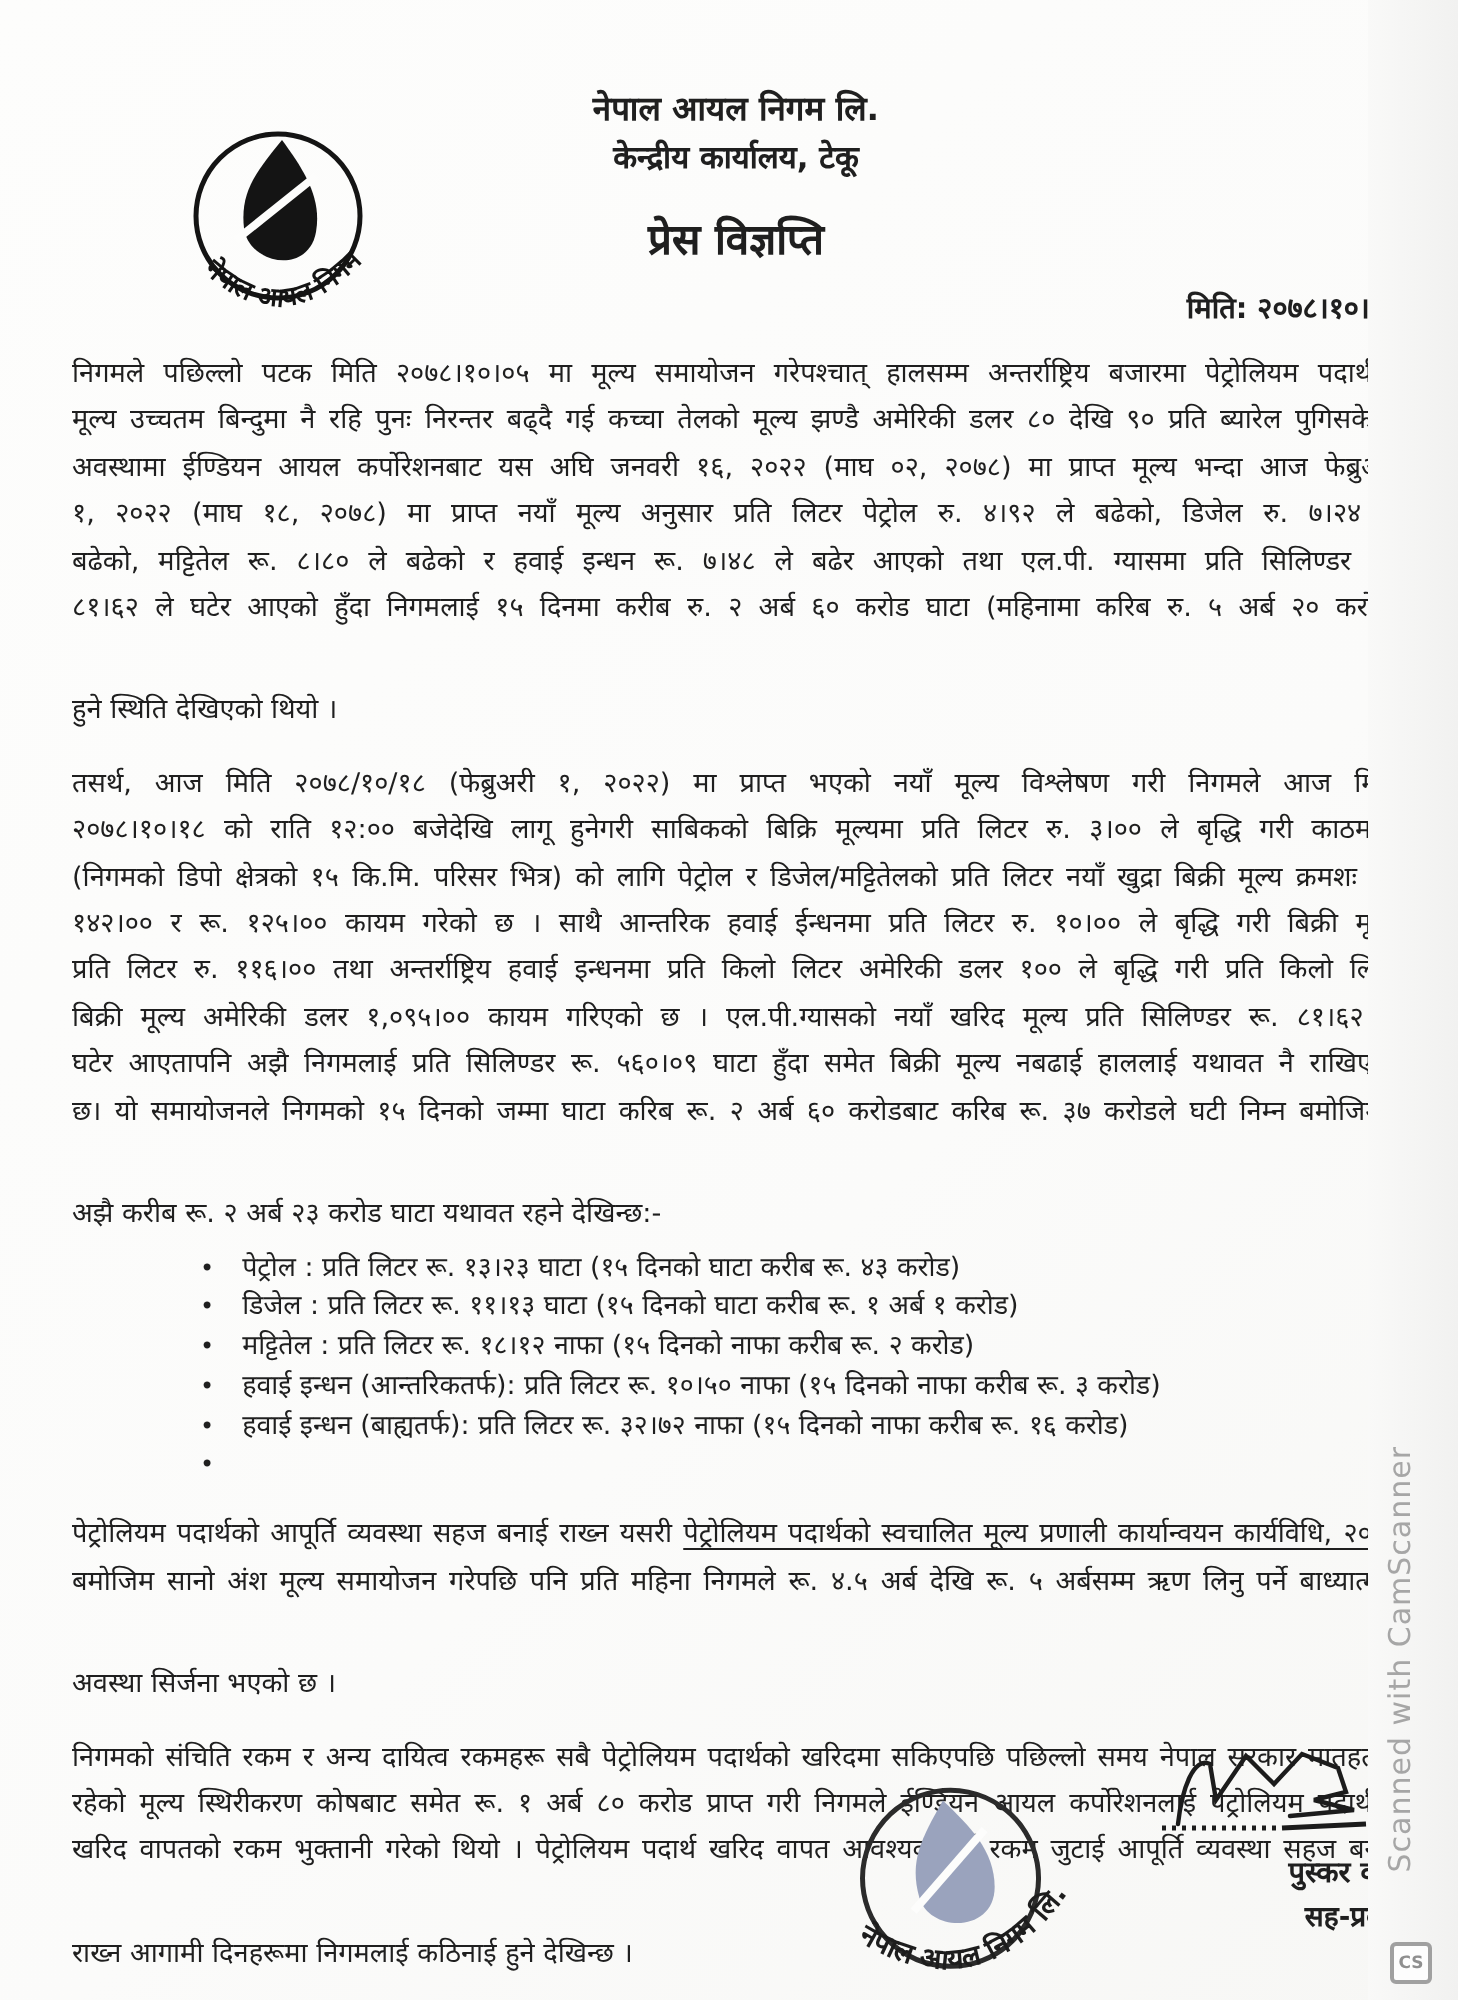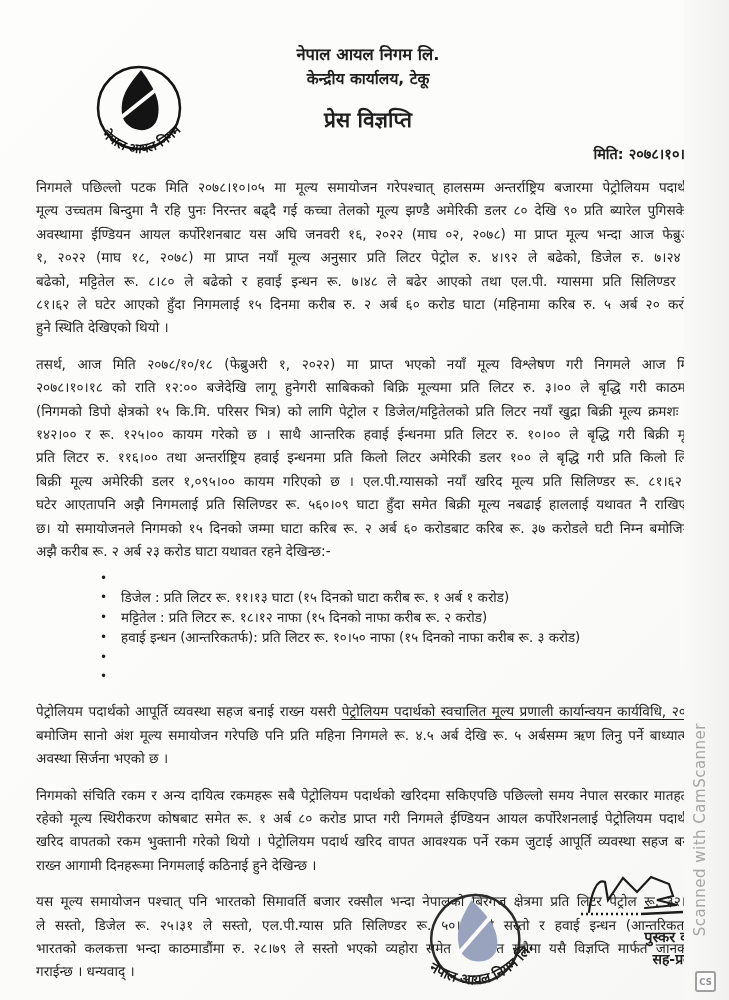--- a/index.html
+++ b/index.html
@@ -37,21 +37,21 @@
   
   .content{position:absolute;left:36px;top:42px;width:664px;}
   .hdr{text-align:center;}
   .hdr .l1{font-size:16.5px;font-weight:bold;line-height:25px;}
   .hdr .l2,.hdr .l3{font-size:15.5px;font-weight:bold;line-height:25px;}
   .hdr .title{font-size:21px;font-weight:bold;line-height:30px;margin-top:13px;}
   .date-line{text-align:right;font-size:14.5px;font-weight:bold;margin-top:8px;}
   
   .para{margin-top:13px;font-size:13.6px;line-height:23.4px;}
   .pline{text-align:justify;text-align-last:justify;}
-  .pline.last{text-align-last:left;}
+  .pline.last{text-align-last:left;margin-top:28px;}
   .ul-seg{text-decoration:underline;text-underline-offset:3px;}
   
   .bullets{margin-top:5px;padding-left:64px;}
   .bullet-item{display:flex;gap:14px;font-size:13.4px;line-height:19.8px;}
   .bullet-dot{font-size:12px;line-height:19.8px;}
   
   .stamp{position:absolute;left:402px;top:884px;width:150px;height:130px;transform:rotate(-10deg);}
   .sig-block{position:absolute;left:560px;top:872px;width:150px;text-align:center;}
   .sig-name{font-size:14.5px;font-weight:bold;line-height:22px;margin-top:2px;text-align:right;}
   .sig-title{font-size:14px;font-weight:bold;line-height:22px;text-align:right;}
@@ -100,35 +100,37 @@
       <div class="pline">प्रति लिटर रु. ११६।०० तथा अन्तर्राष्ट्रिय हवाई इन्धनमा प्रति किलो लिटर अमेरिकी डलर १०० ले बृद्धि गरी प्रति किलो लिटर</div>
       <div class="pline">बिक्री मूल्य अमेरिकी डलर १,०९५।०० कायम गरिएको छ । एल.पी.ग्यासको नयाँ खरिद मूल्य प्रति सिलिण्डर रू. ८१।६२ ले</div>
       <div class="pline">घटेर आएतापनि अझै निगमलाई प्रति सिलिण्डर रू. ५६०।०९ घाटा हुँदा समेत बिक्री मूल्य नबढाई हाललाई यथावत नै राखिएको</div>
       <div class="pline">छ। यो समायोजनले निगमको १५ दिनको जम्मा घाटा करिब रू. २ अर्ब ६० करोडबाट करिब रू. ३७ करोडले घटी निम्न बमोजिमले</div>
       <div class="pline last">अझै करीब रू. २ अर्ब २३ करोड घाटा यथावत रहने देखिन्छ:-</div>
     </div>
 
     <div class="bullets">
       <div class="bullet-item">
         <span class="bullet-dot">•</span>
+        <span>पेट्रोल : प्रति लिटर रू. १३।२३ घाटा (१५ दिनको घाटा करीब रू. ४३ करोड)</span>
       </div>
       <div class="bullet-item">
         <span class="bullet-dot">•</span>
         <span>डिजेल : प्रति लिटर रू. ११।१३ घाटा (१५ दिनको घाटा करीब रू. १ अर्ब १ करोड)</span>
       </div>
       <div class="bullet-item">
         <span class="bullet-dot">•</span>
         <span>मट्टितेल : प्रति लिटर रू. १८।१२ नाफा (१५ दिनको नाफा करीब रू. २ करोड)</span>
       </div>
       <div class="bullet-item">
         <span class="bullet-dot">•</span>
         <span>हवाई इन्धन (आन्तरिकतर्फ): प्रति लिटर रू. १०।५० नाफा (१५ दिनको नाफा करीब रू. ३ करोड)</span>
       </div>
       <div class="bullet-item">
         <span class="bullet-dot">•</span>
+        <span>हवाई इन्धन (बाह्यतर्फ): प्रति लिटर रू. ३२।७२ नाफा (१५ दिनको नाफा करीब रू. १६ करोड)</span>
       </div>
       <div class="bullet-item">
         <span class="bullet-dot">•</span>
       </div>
     </div>
 
     <div class="para">
       <div class="pline"><span>पेट्रोलियम पदार्थको आपूर्ति व्यवस्था सहज बनाई राख्न यसरी </span><span class="ul-seg">पेट्रोलियम पदार्थको स्वचालित मूल्य प्रणाली कार्यान्वयन कार्यविधि, २०७१</span></div>
       <div class="pline">बमोजिम सानो अंश मूल्य समायोजन गरेपछि पनि प्रति महिना निगमले रू. ४.५ अर्ब देखि रू. ५ अर्बसम्म ऋण लिनु पर्ने बाध्यात्मक</div>
       <div class="pline last">अवस्था सिर्जना भएको छ ।</div>

